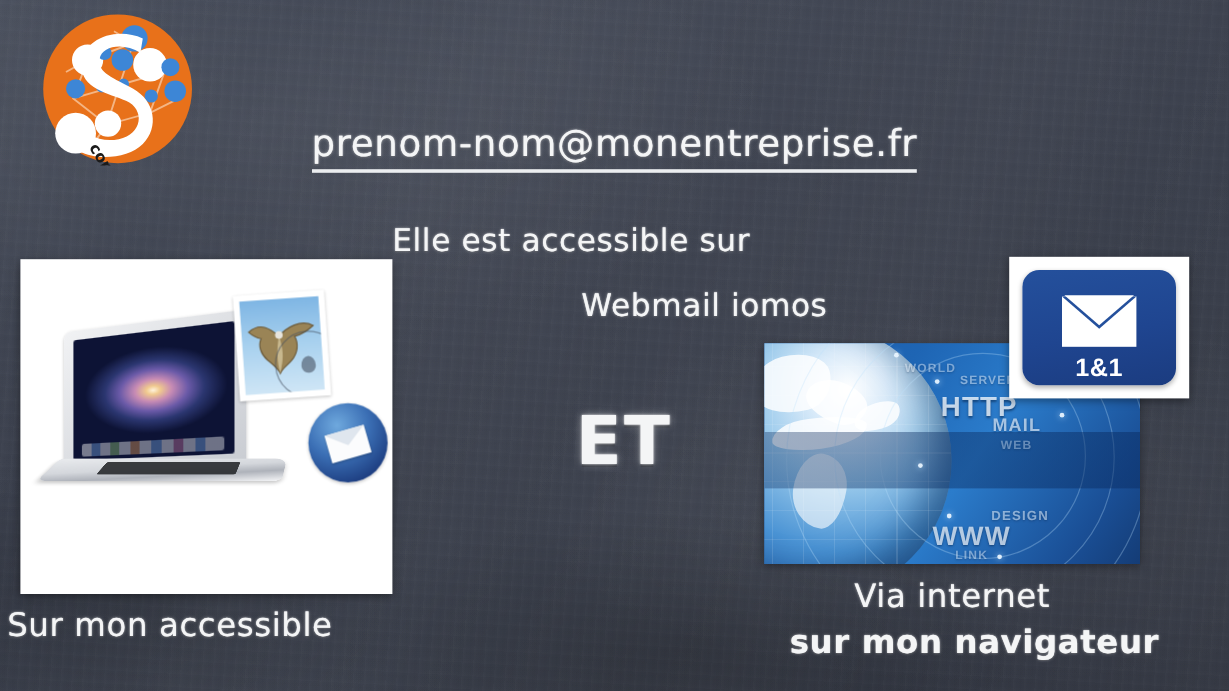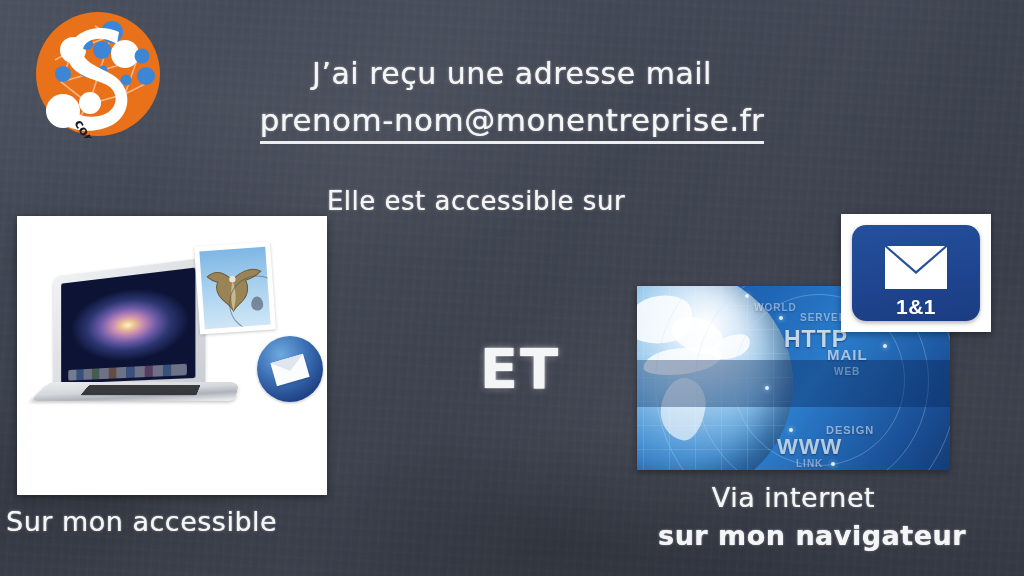--- a/index.html
+++ b/index.html
@@ -379,26 +379,26 @@
         <circle cx="70" cy="62" r="4.5"></circle>
         <circle cx="52" cy="64" r="5"></circle>
         <circle cx="30" cy="66" r="8"></circle>
       </g>
       <path d="M86 24 C64 14 36 24 35 46 C34 66 58 70 72 76 C88 83 86 104 66 108 C50 111 38 104 33 96
                L33 118 C48 126 74 124 86 112 C100 98 96 76 78 66 C62 57 48 53 50 41 C52 30 70 27 84 36 Z" fill="#ffffff"></path>
       <text x="41" y="115" fill="#1b1b1b" font-family="DejaVu Sans, sans-serif" font-size="13" font-weight="600" transform="rotate(58 41 115)">connect</text>
     </svg>
   </div>
 
-  <div id="title-line1" class="chalk">J’ai reçu une adresse mail</div>
   <div id="title-line2" class="chalk">
     <span class="ul">prenom-nom@monentreprise.fr</span>
   </div>
 
   <div id="sub-line1" class="chalk">Elle est accessible sur</div>
+  <div id="sub-line2" class="chalk">Webmail iomos</div>
 
   <div id="et-word" class="chalk">ET</div>
 
   <div id="computer-panel">
 
     <div class="laptop">
       <div class="lid">
         <div class="screen"></div>
       </div>
       <div class="base">

